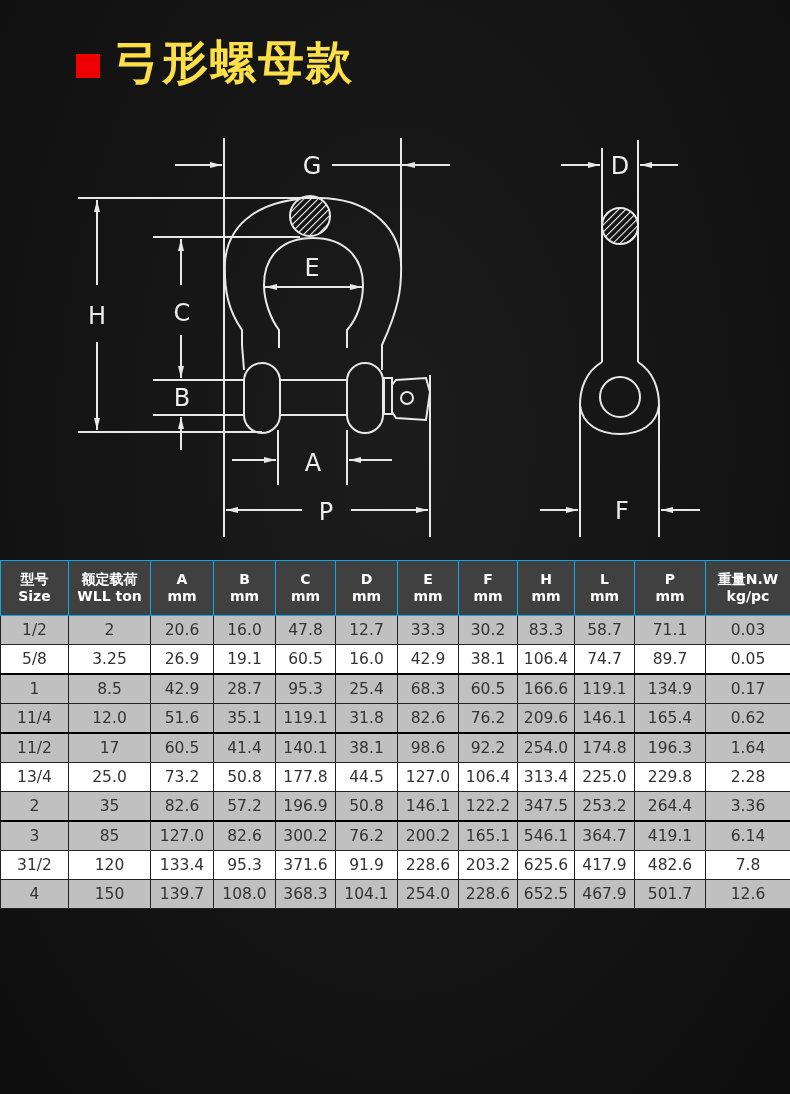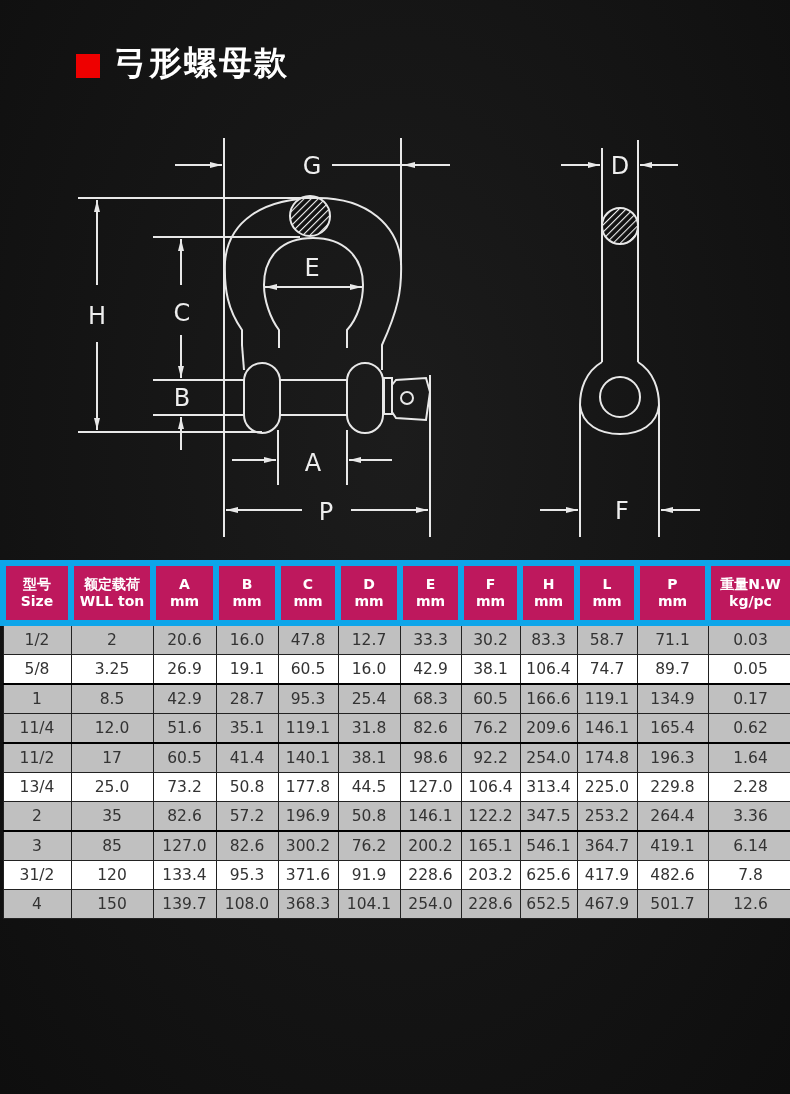--- a/index.html
+++ b/index.html
@@ -4,30 +4,30 @@
 <style>
   html, body { margin: 0; padding: 0; }
   body {
     width: 790px; height: 1094px; position: relative; overflow: hidden;
     background: #111111;
     background-image: radial-gradient(ellipse at 50% 40%, #1c1c1c 0%, #0e0e0e 100%);
     font-family: "DejaVu Sans", "Liberation Sans", sans-serif;
   }
   .title-wrap { position: absolute; left: 76px; top: 28px; height: 70px; display: flex; align-items: center; }
   .title-square { width: 24px; height: 24px; background: #ee0000; margin-right: 14px; margin-top: 6px; }
-  .title-text { color: #ffffff; font-size: 33px; font-weight: bold; letter-spacing: 2px; }
+  .title-text { color: #fde047; font-size: 46px; font-weight: bold; letter-spacing: 2px; }
   .diagram { position: absolute; left: 0; top: 130px; width: 790px; height: 420px; }
   table.spec {
     position: absolute; left: 0; top: 560px; width: 790px;
     border-collapse: collapse; table-layout: fixed;
     font-family: "DejaVu Sans", "Liberation Sans", sans-serif;
   }
   table.spec th {
-    background: #be185d; color: #ffffff; font-weight: bold; font-size: 14px; line-height: 17px;
-    height: 54px; border: 6px solid #0ea5e9; text-align: center; padding: 0;
+    background: #404040; color: #ffffff; font-weight: bold; font-size: 14px; line-height: 17px;
+    height: 54px; border: 1px solid #0ea5e9; text-align: center; padding: 0;
   }
   table.spec td {
     height: 28px; font-size: 15.5px; color: #333; text-align: center; padding: 0;
     border: 1px solid #222; border-width: 1px 1.5px;
   }
   table.spec tr.odd td { background: #c0c0c0; }
   table.spec tr.even td { background: #ffffff; }
   table.spec tr.group-start td { border-top: 2.5px solid #000; }
 </style>
 </head>

